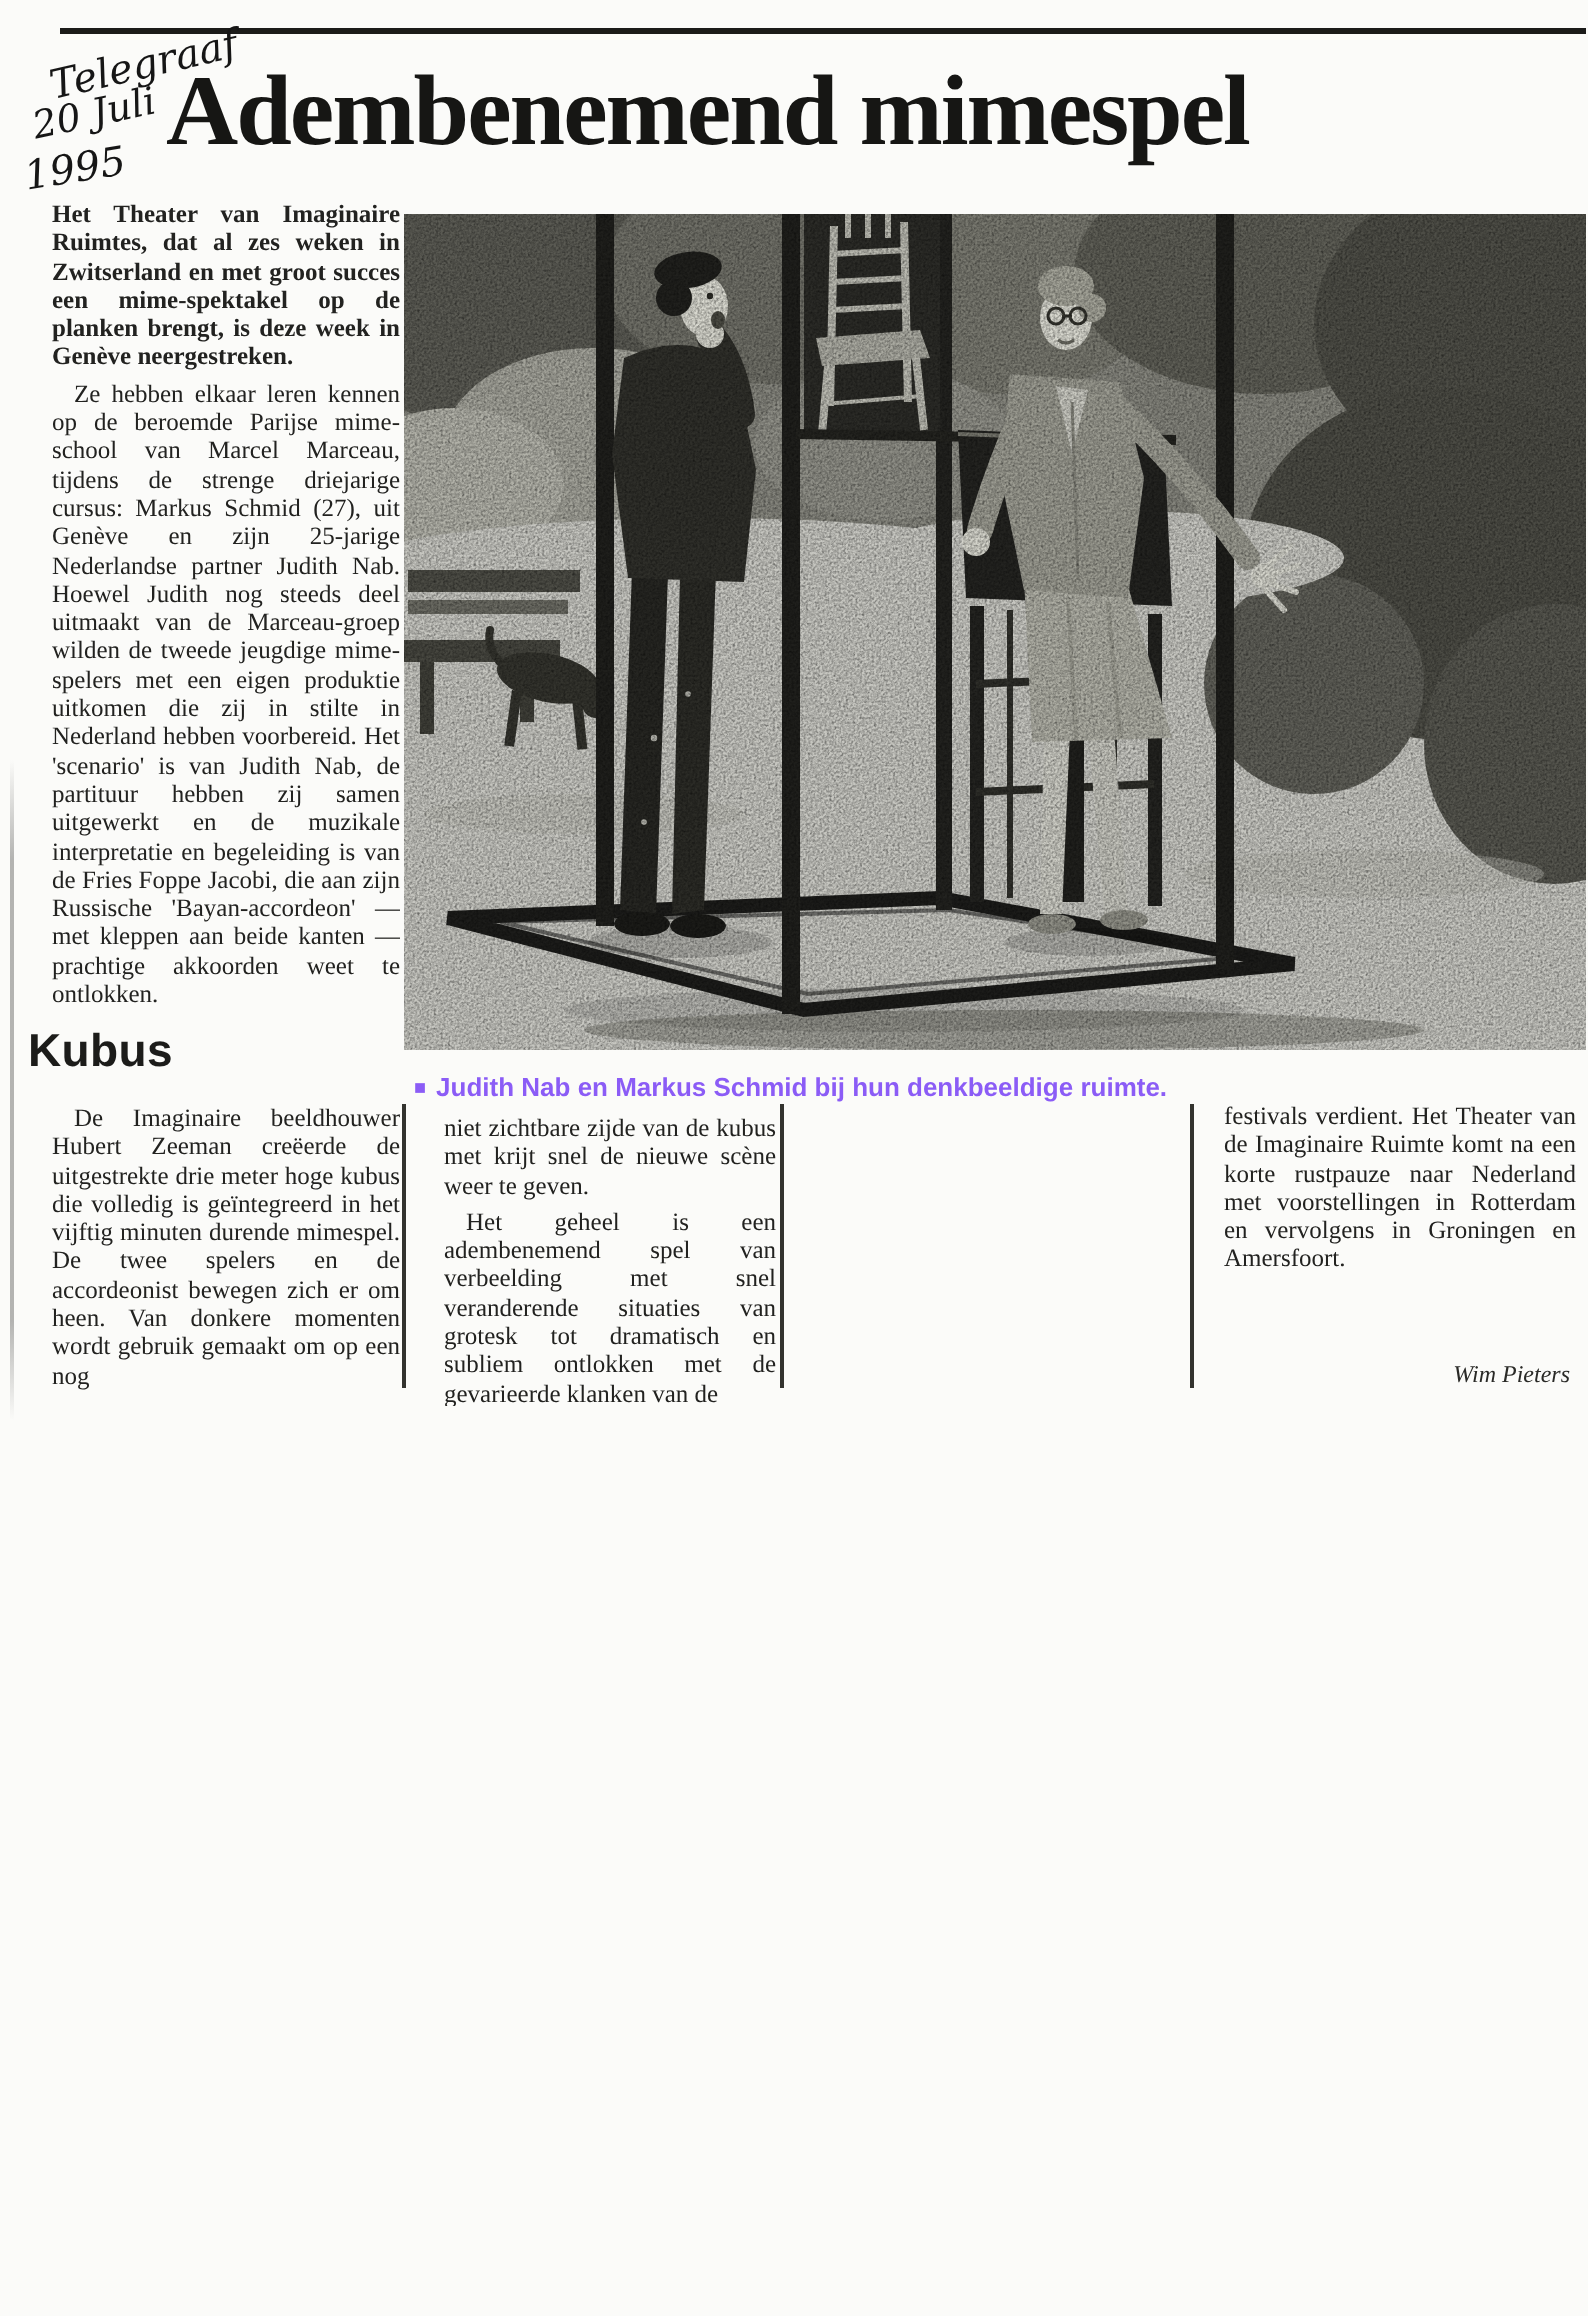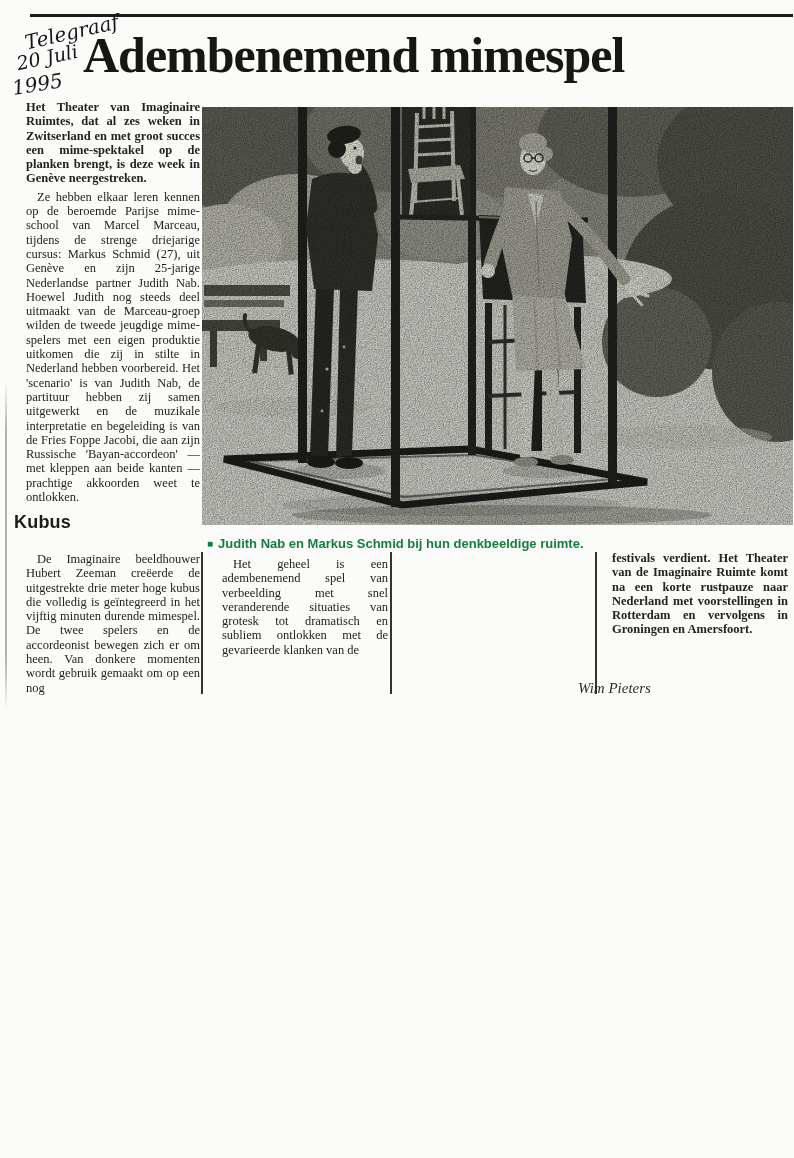--- a/index.html
+++ b/index.html
@@ -11,34 +11,34 @@
   .hw{position:absolute;white-space:nowrap;}
   .hw1{left:18px;top:20px;font-size:20px;transform:rotate(-13deg);}
   .hw2{left:10px;top:46px;font-size:19px;transform:rotate(-12deg);}
   .hw3{left:6px;top:72px;font-size:20px;transform:rotate(-9deg);}
   .headline{position:absolute;left:83px;top:26px;margin:0;font-size:50px;font-weight:bold;
         letter-spacing:-1px;white-space:nowrap;color:#161614;font-family:"Liberation Serif",serif;}
   .col{position:absolute;text-align:justify;font-size:12.5px;line-height:14.3px;color:#222220;}
   .col p{margin:0 0 4px 12px;text-indent:11px;}
   .col p.no-indent{text-indent:0;}
   .intro{font-weight:bold;}
-  .bold-close{font-weight:bold;}
+  .bold-close{font-weight:normal;}
   .col1-top{left:14px;top:100px;width:186px;height:418px;overflow:hidden;}
   .col1-bottom{left:14px;top:552px;width:186px;height:150px;overflow:hidden;}
   .col2{left:210px;top:557px;width:178px;height:146px;overflow:hidden;}
   .col3{left:404px;top:557px;width:181px;height:146px;overflow:hidden;}
   .col4{left:600px;top:551px;width:188px;height:132px;overflow:hidden;}
-  .byline{position:absolute;left:578px;top:680px;width:185px;text-align:left;
-        font-style:italic;font-size:15px;color:#2a2a27;}
+  .byline{position:absolute;left:600px;top:680px;width:185px;text-align:right;
+        font-style:italic;font-size:12px;color:#2a2a27;}
   .photo{position:absolute;left:202px;top:107px;width:591px;height:418px;margin:0;background:#c6c6c0;}
   .caption{position:absolute;left:207px;top:536px;width:582px;
-        font-family:"Liberation Sans",sans-serif;font-weight:bold;font-size:13px;color:#15803d;}
+        font-family:"Liberation Sans",sans-serif;font-weight:bold;font-size:13px;color:#8b5cf6;}
   .cap-marker{font-size:10px;margin-right:5px;position:relative;top:-1px;}
   .kubus{position:absolute;left:14px;top:512px;margin:0;font-family:"Liberation Sans",sans-serif;
-        font-weight:bold;font-size:18px;color:#1c1c1a;letter-spacing:0.2px;}
+        font-weight:bold;font-size:23px;color:#1c1c1a;letter-spacing:0.2px;}
   .vrule{position:absolute;width:1.5px;background:#33332f;top:552px;height:142px;}
   .vrule1{left:201px;} .vrule2{left:390px;} .vrule3{left:595px;}
   .edge-line{position:absolute;left:5px;top:380px;width:1.5px;height:330px;
         background:linear-gradient(to bottom,rgba(120,120,118,0),rgba(120,120,118,.55) 15%,rgba(120,120,118,.55) 85%,rgba(120,120,118,0));}
 </style>
 </head>
 <body>
 
 <div class="page">
 
@@ -203,20 +203,21 @@
 
   <div class="col col1-bottom">
     <p>De Imaginaire beeldhouwer Hubert Zeeman creëerde de uitgestrekte drie meter hoge kubus die volledig is geïntegreerd in het vijftig minuten durende mimespel. De twee spelers en de accordeonist bewegen zich er om heen. Van donkere momenten wordt gebruik gemaakt om op een nog</p>
   </div>
 
   <div class="vrule vrule1"></div>
   <div class="vrule vrule2"></div>
   <div class="vrule vrule3"></div>
 
   <div class="col col2">
+    <p class="no-indent">niet zichtbare zijde van de kubus met krijt snel de nieuwe scène weer te geven.</p>
     <p>Het geheel is een adembenemend spel van verbeelding met snel veranderende situaties van grotesk tot dramatisch en subliem ontlokken met de gevarieerde klanken van de</p>
   </div>
 
   <div class="col col3">
   </div>
 
   <div class="col col4">
     <p class="bold-close no-indent">festivals verdient. Het Theater van de Imaginaire Ruimte komt na een korte rustpauze naar Nederland met voorstellingen in Rotterdam en vervolgens in Groningen en Amersfoort.</p>
   </div>
 

